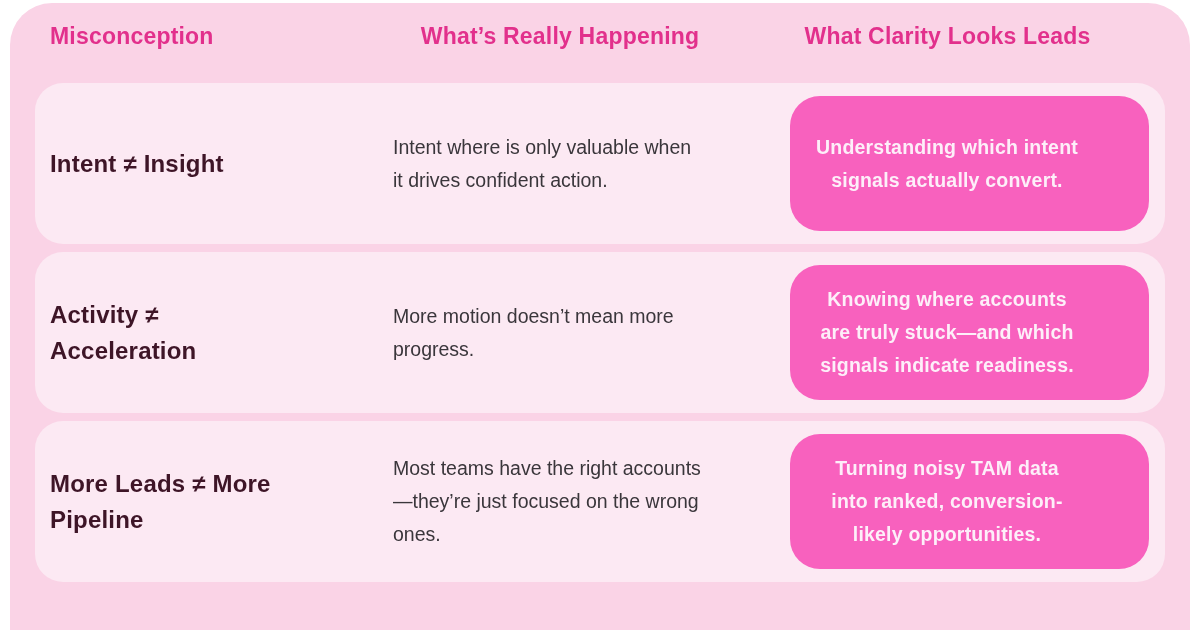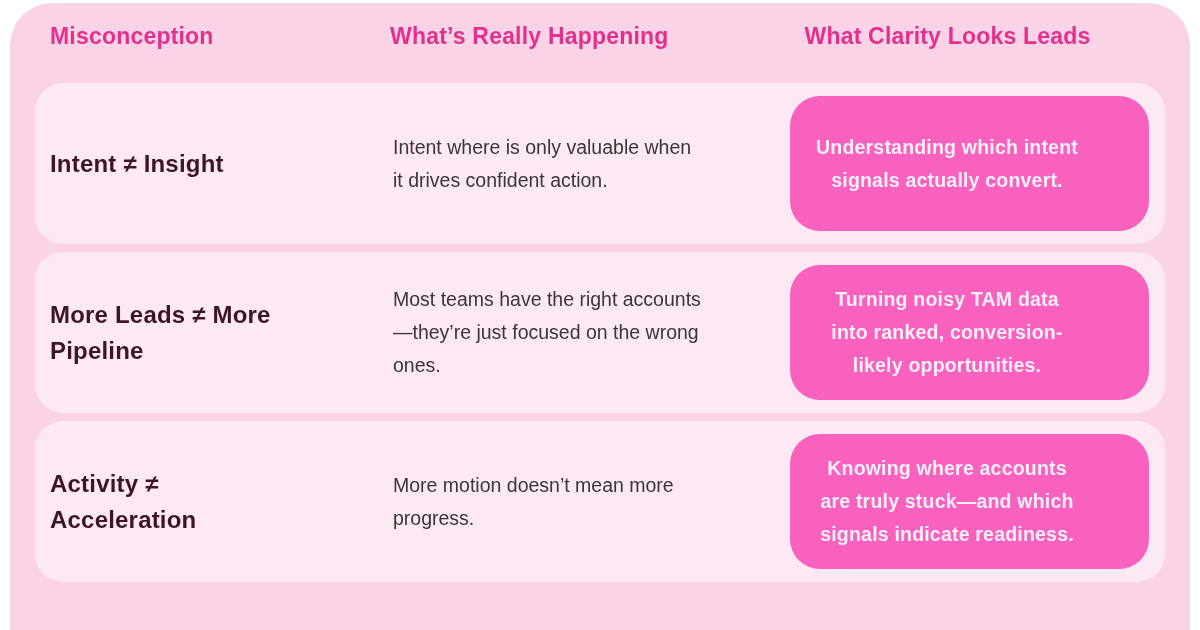--- a/index.html
+++ b/index.html
@@ -28,21 +28,21 @@
     padding-top: 19px;
   }
   .col-header {
     color: #e2308c;
     font-size: 23px;
     font-weight: 700;
     line-height: 28px;
     letter-spacing: 0.2px;
   }
   .col-header.first { padding-left: 15px; text-align: left; }
-  .col-header.mid   { text-align: left; }
+  .col-header.mid   { text-align: center; }
   .col-header.last  { text-align: center; }
 
   
   .rows {
     position: relative;
     margin: 33px 25px 0 25px;
     display: flex;
     flex-direction: column;
     gap: 8px;
   }
@@ -107,30 +107,30 @@
 
       <div class="row-card">
         <div class="misconception">Intent ≠ Insight</div>
         <div class="reality">Intent where is only valuable when it drives confident action.</div>
         <div class="clarity-bubble">
           <div class="clarity-text">Understanding which intent signals actually convert.</div>
         </div>
       </div>
 
       <div class="row-card">
+        <div class="misconception">Activity ≠ Acceleration</div>
+        <div class="reality">More motion doesn’t mean more progress.</div>
+        <div class="clarity-bubble">
+          <div class="clarity-text">Knowing where accounts are truly stuck—and which signals indicate readiness.</div>
+        </div>
+      </div>
+
+      <div class="row-card">
         <div class="misconception">More Leads ≠ More Pipeline</div>
         <div class="reality">Most teams have the right accounts—they’re just focused on the wrong ones.</div>
         <div class="clarity-bubble">
           <div class="clarity-text">Turning noisy TAM data into ranked, conversion-likely opportunities.</div>
-        </div>
-      </div>
-
-      <div class="row-card">
-        <div class="misconception">Activity ≠ Acceleration</div>
-        <div class="reality">More motion doesn’t mean more progress.</div>
-        <div class="clarity-bubble">
-          <div class="clarity-text">Knowing where accounts are truly stuck—and which signals indicate readiness.</div>
         </div>
       </div>
 
     </div>
   </div>
 </div>
 
 </body></html>

